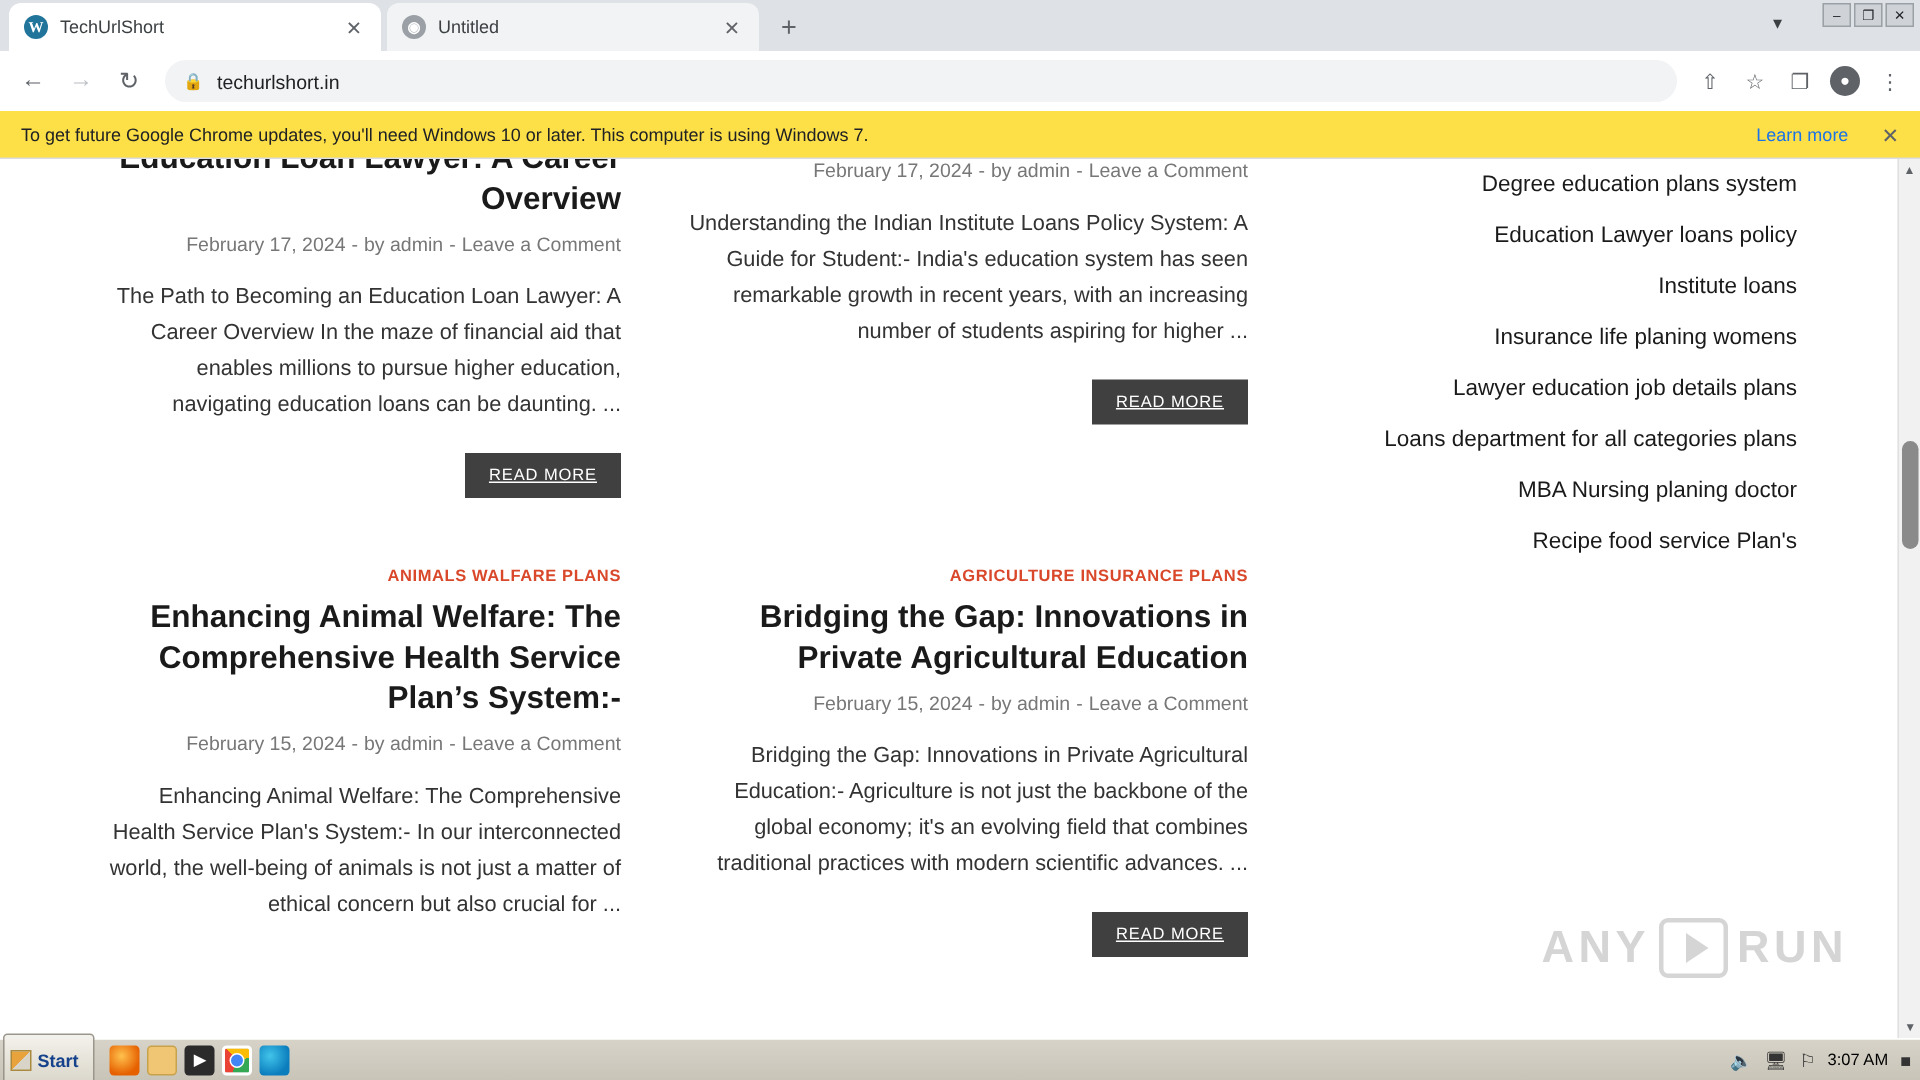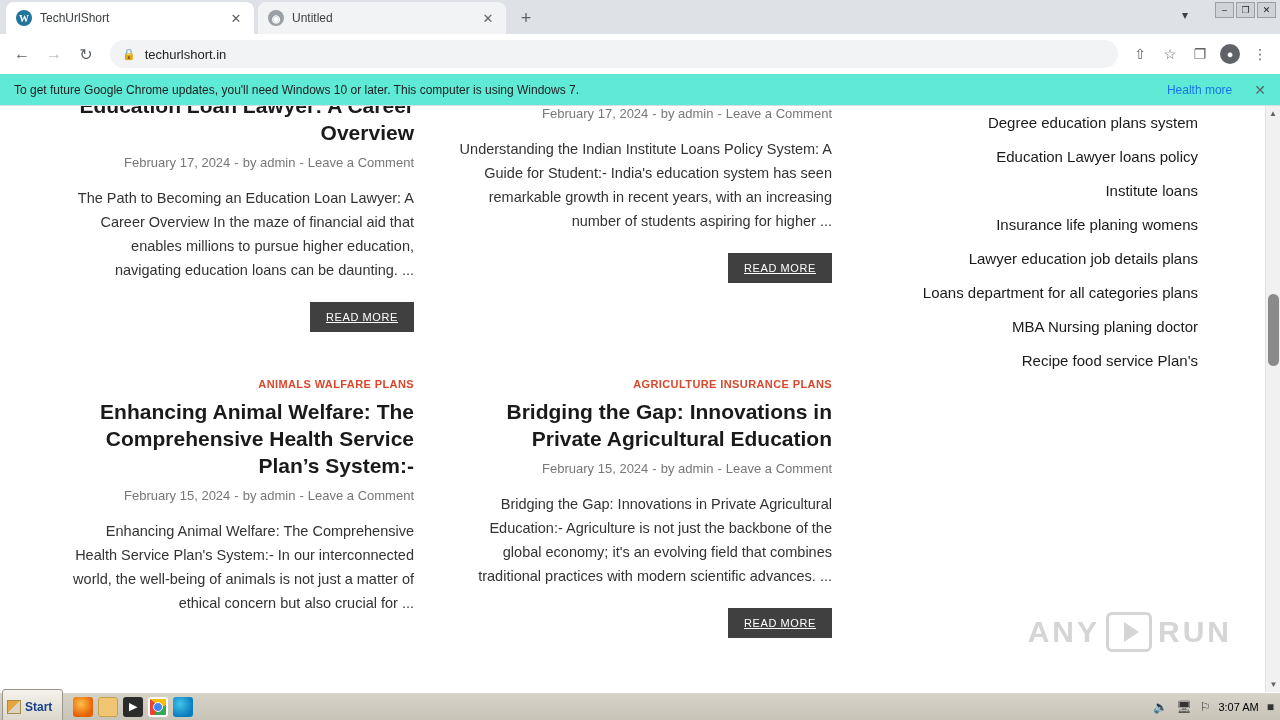--- a/index.html
+++ b/index.html
@@ -76,21 +76,21 @@
   .tool-icons .ic {
     width: 24px; height: 24px; display: flex; align-items: center; justify-content: center;
     color: #5f6368; font-size: 14px;
   }
   .avatar-ic {
     width: 20px; height: 20px; border-radius: 50%; background: #5f6368;
     display: flex; align-items: center; justify-content: center; color: #fff; font-size: 11px;
   }
 
   .infobar {
-    height: 32px; background: #5eead4; border-bottom: 1px solid #dadce0;
+    height: 32px; background: #fde047; border-bottom: 1px solid #dadce0;
     display: flex; align-items: center; padding: 0 14px; font-size: 12px; color: #202124;
   }
   .infobar .msg { flex: 1; }
   .infobar .learn { color: #1a73e8; text-decoration: none; margin-right: 22px; }
   .infobar .x { color: #5f6368; font-size: 14px; }
 
   
   .viewport {
     position: relative; height: 586px; background: #ffffff; overflow: hidden;
     border-left: 24px solid #ffffff; border-right: 24px solid #ffffff; text-align: right;
@@ -243,21 +243,21 @@
       <div class="ic">❐</div>
       <div class="ic">
           <span class="avatar-ic">●</span>
         </div>
       <div class="ic">⋮</div>
     </div>
   </div>
 
   <div class="infobar">
     <span class="msg">To get future Google Chrome updates, you'll need Windows 10 or later. This computer is using Windows 7.</span>
-    <a class="learn" href="#">Health more</a>
+    <a class="learn" href="#">Learn more</a>
     <span class="x">✕</span>
   </div>
 
   <div class="viewport">
     <div class="page">
       <div class="content">
         <div class="posts">
 
           <div class="col">
             <h2 class="ptitle clipped">Education Loan Lawyer: A Career Overview</h2>

